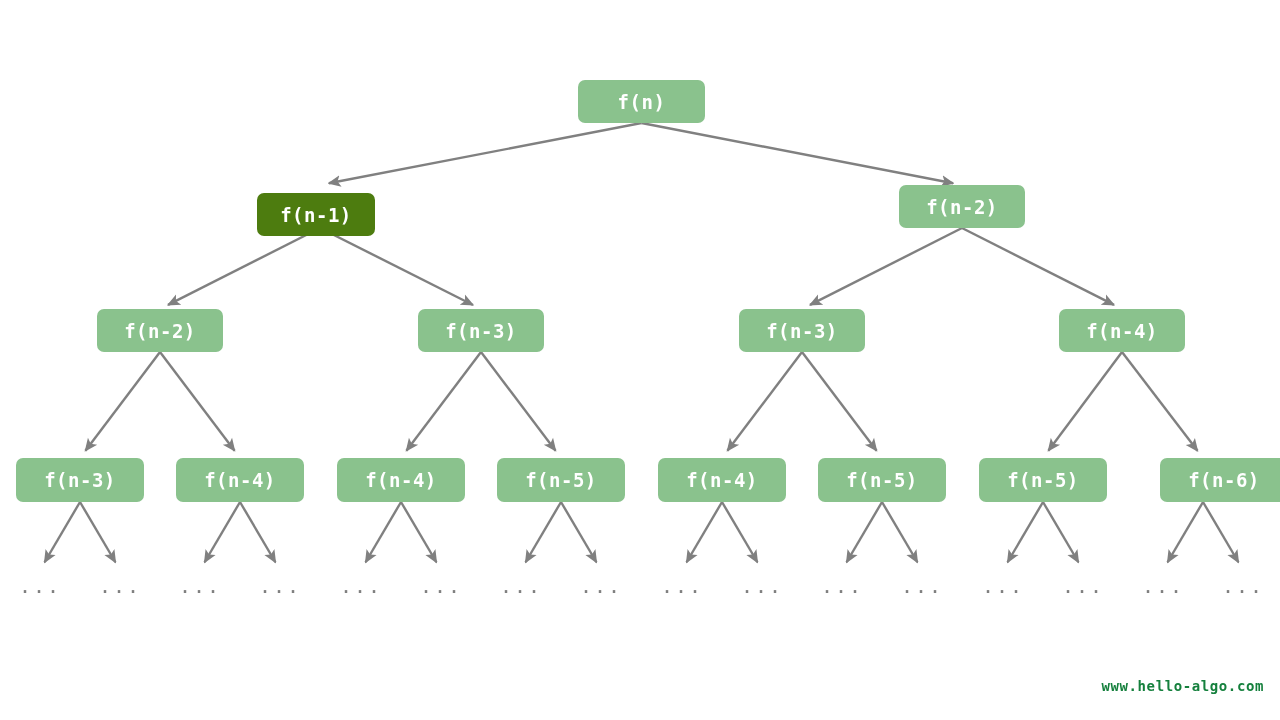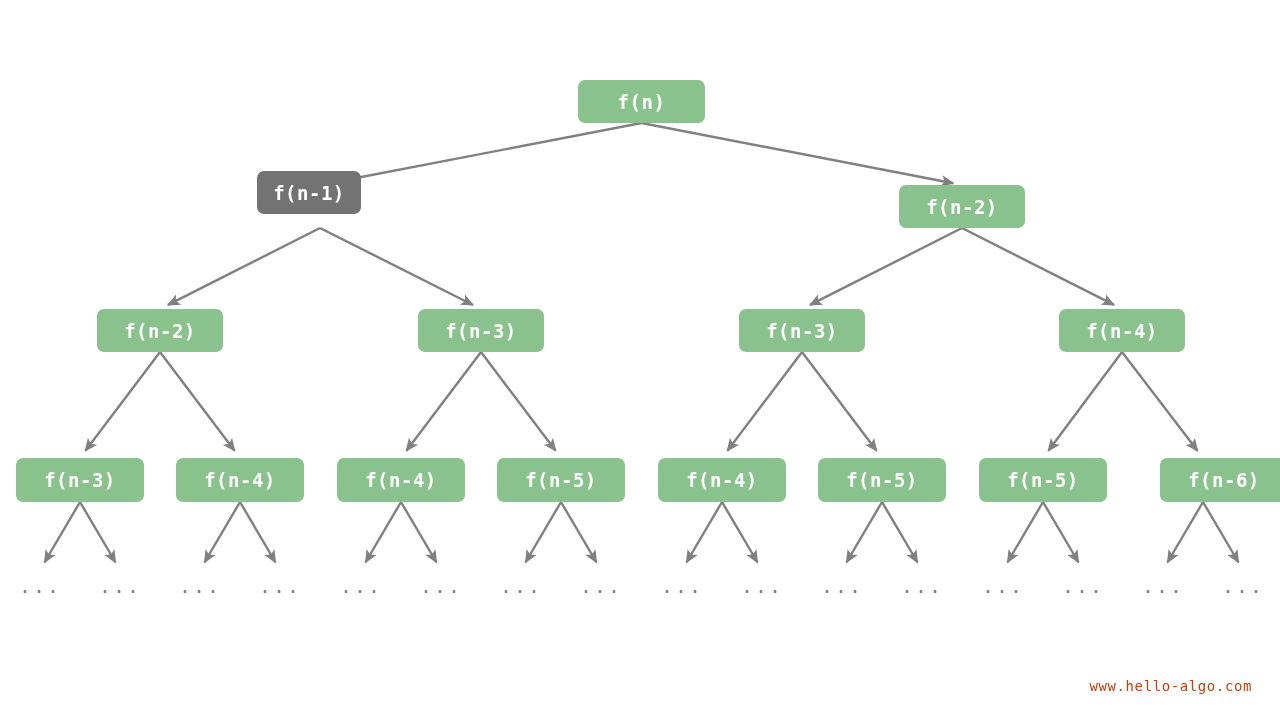--- a/index.html
+++ b/index.html
@@ -47,28 +47,29 @@
     letter-spacing: 2px;
     line-height: 1;
     display: flex;
     align-items: center;
     justify-content: center;
     z-index: 2;
     user-select: none;
   }
   #watermark {
     position: absolute;
-    right: 28px;
+    right: 16px;
     bottom: 26px;
-    color: #c2410c;
+    color: #15803d;
     font-family: "DejaVu Sans Mono", "Liberation Mono", monospace;
     font-size: 14px;
     letter-spacing: 0.6px;
     z-index: 3;
     user-select: none;
+    font-weight: bold;
   }
 </style>
 </head>
 <body>
 
 <div id="canvas">
 
   <svg id="edges" viewBox="0 0 1280 720" xmlns="http://www.w3.org/2000/svg">
       <defs>
         <marker id="arrowhead" viewBox="0 0 10 10" refX="9" refY="5" markerWidth="5.5" markerHeight="5.5" orient="auto-start-reverse" markerUnits="strokeWidth">
@@ -102,21 +103,21 @@
       <line x1="882" y1="502" x2="846.5631811390706" y2="562.2425920635801" stroke="#808080" stroke-width="2.4" stroke-linecap="butt" marker-end="url(#arrowhead)"></line>
       <line x1="882" y1="502" x2="917.4368188609294" y2="562.2425920635801" stroke="#808080" stroke-width="2.4" stroke-linecap="butt" marker-end="url(#arrowhead)"></line>
       <line x1="1043" y1="502" x2="1007.5631811390706" y2="562.2425920635801" stroke="#808080" stroke-width="2.4" stroke-linecap="butt" marker-end="url(#arrowhead)"></line>
       <line x1="1043" y1="502" x2="1078.4368188609294" y2="562.2425920635801" stroke="#808080" stroke-width="2.4" stroke-linecap="butt" marker-end="url(#arrowhead)"></line>
       <line x1="1203" y1="502" x2="1167.5631811390706" y2="562.2425920635801" stroke="#808080" stroke-width="2.4" stroke-linecap="butt" marker-end="url(#arrowhead)"></line>
       <line x1="1203" y1="502" x2="1238.4368188609294" y2="562.2425920635801" stroke="#808080" stroke-width="2.4" stroke-linecap="butt" marker-end="url(#arrowhead)"></line>
     </svg>
 
   <div id="node-layer">
       <div class="node" style="left: 578px; top: 80px; width: 127px; height: 43px; background: rgb(138, 194, 141); color: rgb(255, 255, 255);">f(n)</div>
-      <div class="node" style="left: 257px; top: 171px; width: 104px; height: 43px; background: #737373; color: rgb(255, 255, 255);">f(n-1)</div>
+      <div class="node" style="left: 257px; top: 193px; width: 118px; height: 43px; background: #4d7c0f; color: rgb(255, 255, 255);">f(n-1)</div>
       <div class="node" style="left: 899px; top: 185px; width: 126px; height: 43px; background: rgb(138, 194, 141); color: rgb(255, 255, 255);">f(n-2)</div>
       <div class="node" style="left: 97px; top: 309px; width: 126px; height: 43px; background: rgb(138, 194, 141); color: rgb(255, 255, 255);">f(n-2)</div>
       <div class="node" style="left: 418px; top: 309px; width: 126px; height: 43px; background: rgb(138, 194, 141); color: rgb(255, 255, 255);">f(n-3)</div>
       <div class="node" style="left: 739px; top: 309px; width: 126px; height: 43px; background: rgb(138, 194, 141); color: rgb(255, 255, 255);">f(n-3)</div>
       <div class="node" style="left: 1059px; top: 309px; width: 126px; height: 43px; background: rgb(138, 194, 141); color: rgb(255, 255, 255);">f(n-4)</div>
       <div class="node" style="left: 16px; top: 458px; width: 128px; height: 44px; background: rgb(138, 194, 141); color: rgb(255, 255, 255);">f(n-3)</div>
       <div class="node" style="left: 176px; top: 458px; width: 128px; height: 44px; background: rgb(138, 194, 141); color: rgb(255, 255, 255);">f(n-4)</div>
       <div class="node" style="left: 337px; top: 458px; width: 128px; height: 44px; background: rgb(138, 194, 141); color: rgb(255, 255, 255);">f(n-4)</div>
       <div class="node" style="left: 497px; top: 458px; width: 128px; height: 44px; background: rgb(138, 194, 141); color: rgb(255, 255, 255);">f(n-5)</div>
       <div class="node" style="left: 658px; top: 458px; width: 128px; height: 44px; background: rgb(138, 194, 141); color: rgb(255, 255, 255);">f(n-4)</div>

